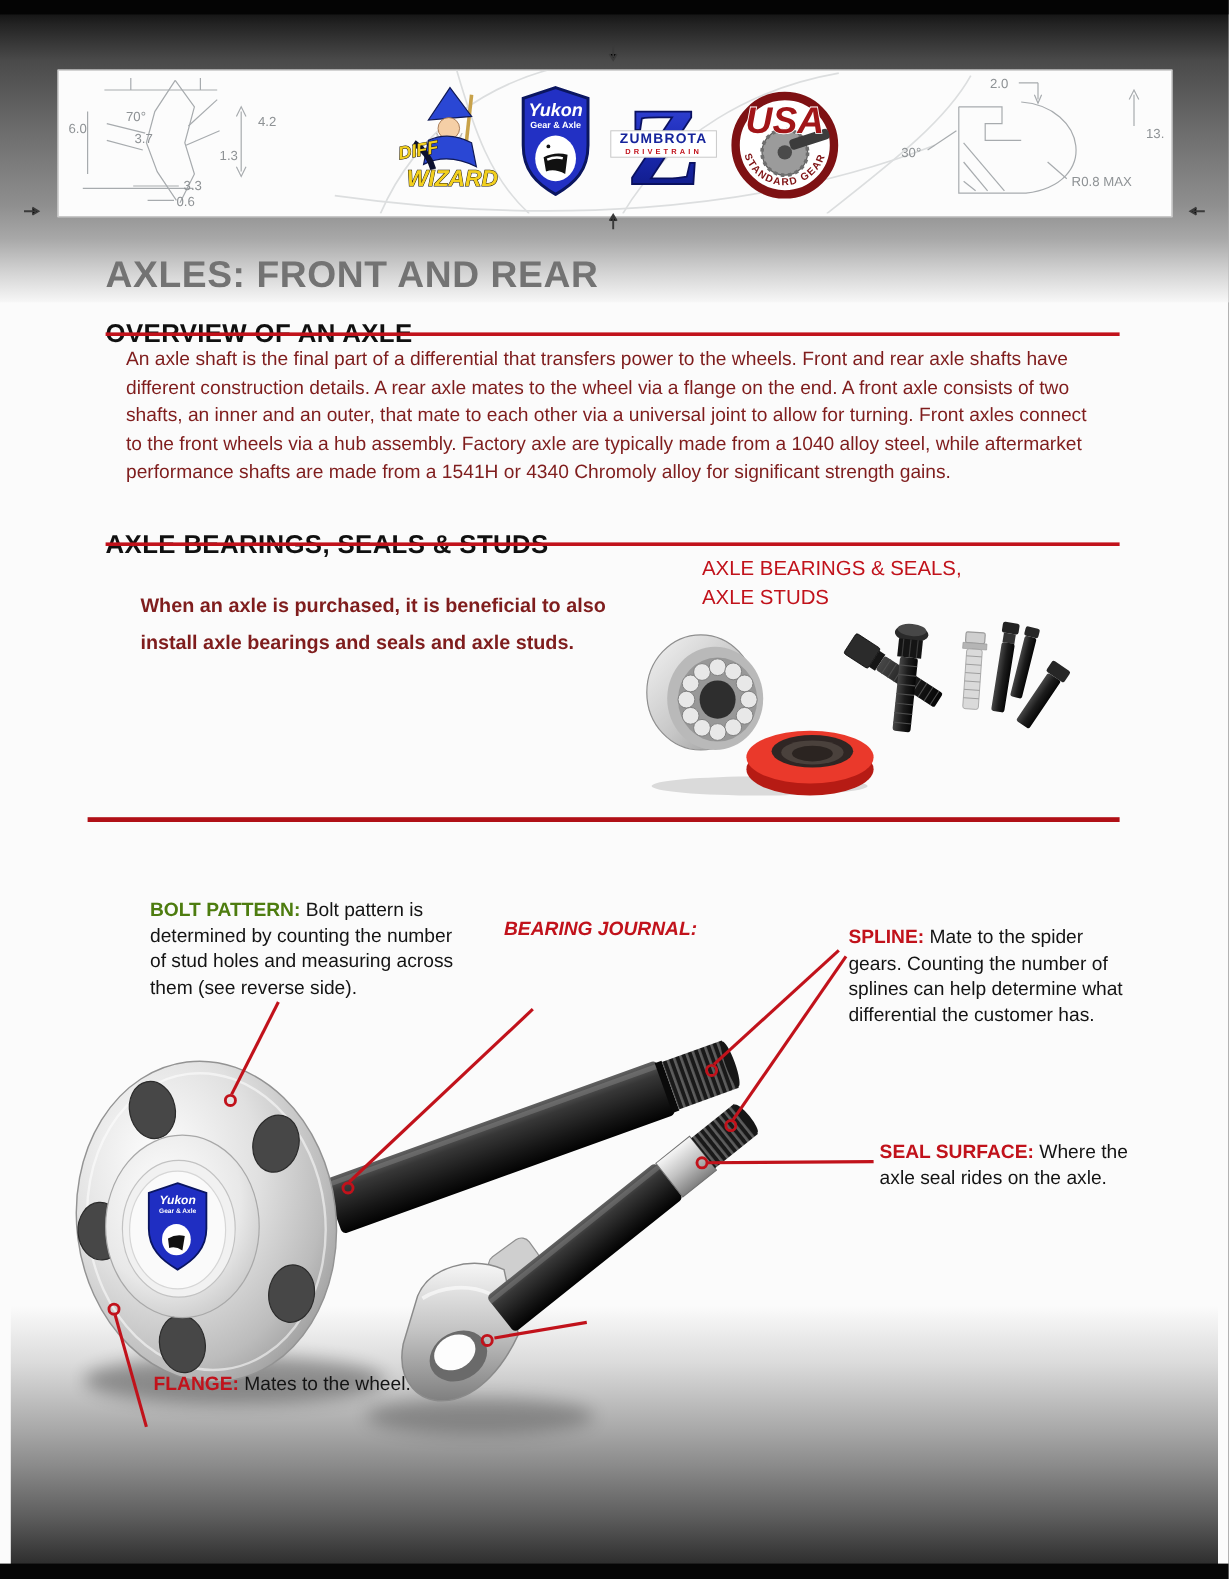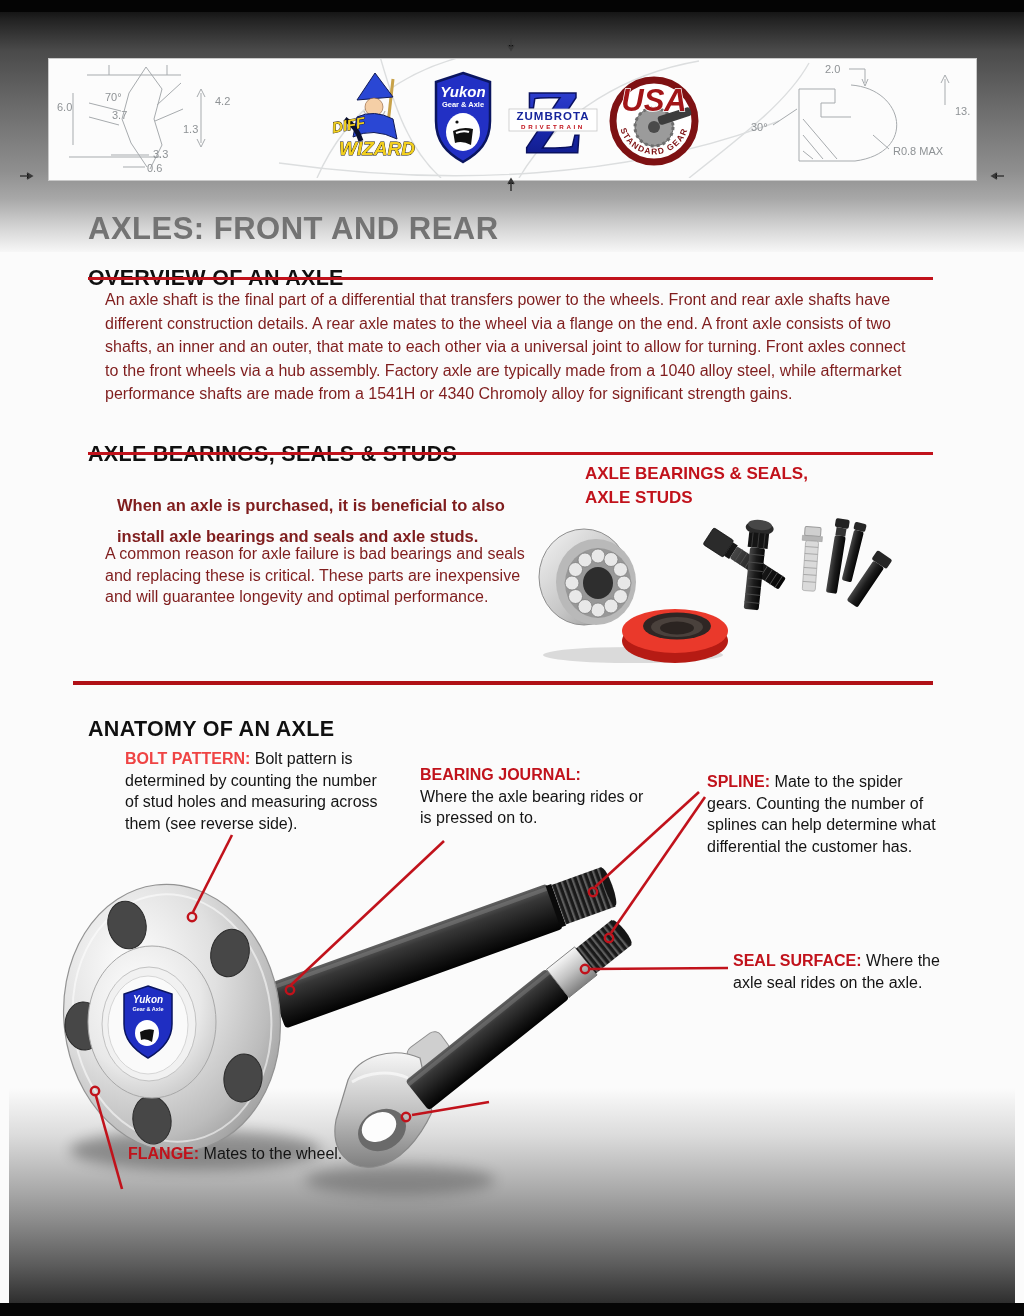--- a/index.html
+++ b/index.html
@@ -20,26 +20,26 @@
   .banner-bg{position:absolute;left:0;top:0;}
   .logo{position:absolute;}
   
   .page-title{position:absolute;left:88px;top:190px;font-size:31px;font-weight:bold;
       letter-spacing:.5px;color:#737373;z-index:3;}
   .sec-h{position:absolute;font-size:21.5px;font-weight:bold;letter-spacing:.3px;color:#101010;z-index:3;}
   .rule{position:absolute;height:3px;z-index:3;}
   .body-text{position:absolute;color:#7f1d1d;font-size:16px;line-height:23.5px;
       white-space:pre-line;z-index:3;}
   .lead{font-weight:bold;font-size:16.5px;line-height:31px;}
-  .img-label{position:absolute;left:585px;top:462px;font-size:17px;font-weight:bold;
+  .img-label{position:absolute;left:585px;top:462px;font-size:17px;font-weight:normal;
       line-height:24px;white-space:pre-line;z-index:3;}
   .callout{position:absolute;font-size:16px;line-height:21.5px;color:#141414;
       white-space:pre-line;z-index:3;}
   .red-label{font-weight:bold;}
-  .block-label{display:block;}
+  .block-label{display:block;font-style:italic;}
   .prod-svg{position:absolute;left:538px;top:503px;z-index:2;}
   .illus{position:absolute;left:0;top:0;z-index:2;pointer-events:none;}
 </style>
 </head>
 <body>
 
 <div class="stage">
   <div class="top-shade"></div>
   <div class="bottom-shade"></div>
 
@@ -172,23 +172,20 @@
   <p class="body-text" style="left:105px;top:288px;width:840px;margin:0">An axle shaft is the final part of a differential that transfers power to the wheels. Front and rear axle shafts have
 different construction details. A rear axle mates to the wheel via a flange on the end. A front axle consists of two
 shafts, an inner and an outer, that mate to each other via a universal joint to allow for turning. Front axles connect
 to the front wheels via a hub assembly. Factory axle are typically made from a 1040 alloy steel, while aftermarket
 performance shafts are made from a 1541H or 4340 Chromoly alloy for significant strength gains.</p>
 
   <h2 class="sec-h" style="left:88px;top:424px">AXLE BEARINGS, SEALS &amp; STUDS</h2>
   <div class="rule" style="left:88px;top:452px;width:845px;background:#c1121b"></div>
   <p class="body-text lead" style="left:105px;top:478px;width:430px;margin:12px">When an axle is purchased, it is beneficial to also
 install axle bearings and seals and axle studs.</p>
-  <p class="body-text" style="left:105px;top:543px;width:440px;margin:0;line-height:21.5px">A common reason for axle failure is bad bearings and seals
-and replacing these is critical.  These parts are inexpensive
-and will guarantee longevity and optimal performance.</p>
   <div class="img-label" style="color:#c1121b">AXLE BEARINGS &amp; SEALS,
 AXLE STUDS</div>
 
   <svg class="prod-svg" width="404" height="170" viewBox="0 0 404 170">
     <defs>
       <linearGradient id="silverP" x1="0" y1="0" x2="1" y2="1">
         <stop offset="0" stop-color="#f4f4f4"></stop>
           <stop offset=".55" stop-color="#c6c6c6"></stop>
           <stop offset="1" stop-color="#8d8d8d"></stop>
       </linearGradient>
@@ -289,29 +286,27 @@
         <rect x="-5" y="8" width="10" height="52" rx="2" fill="url(#studG)"></rect>
       </g>
       <g transform="translate(347,52) rotate(34)">
         <rect x="-9" y="0" width="18" height="11" rx="2" fill="#262626"></rect>
         <rect x="-6.5" y="11" width="13" height="48" rx="2" fill="url(#studG)"></rect>
       </g>
     </g>
   </svg>
 
   <div class="rule" style="left:73px;top:681px;width:860px;height:4px;background:#b01016"></div>
-  <h2 class="sec-h" style="left:88px;top:699px">ANATOMY OF AN AXLE</h2>
-
-  <p class="callout" style="left:125px;top:748px;width:310px;margin:0"><span class="red-label" style="color:#ef4444">BOLT PATTERN:</span> <span>Bolt pattern is
+
+  <p class="callout" style="left:125px;top:748px;width:310px;margin:0"><span class="red-label" style="color:#4d7c0f">BOLT PATTERN:</span> <span>Bolt pattern is
 determined by counting the number
 of stud holes and measuring across
 them (see reverse side).</span></p>
 
-  <p class="callout" style="left:420px;top:764px;width:260px;margin:0"><span class="red-label block-label" style="color:#c1121b">BEARING JOURNAL:</span><span>Where the axle bearing rides or
-is pressed on to.</span></p>
+  <p class="callout" style="left:420px;top:764px;width:260px;margin:0"><span class="red-label block-label" style="color:#c1121b">BEARING JOURNAL:</span></p>
 
   <p class="callout" style="left:707px;top:771px;width:250px;margin:0"><span class="red-label" style="color:#c1121b">SPLINE:</span> <span>Mate to the spider
 gears. Counting the number of
 splines can help determine what
 differential the customer has.</span></p>
 
   <p class="callout" style="left:733px;top:950px;width:280px;margin:0"><span class="red-label" style="color:#c1121b">SEAL SURFACE:</span> <span>Where the
 axle seal rides on the axle.</span></p>
 
 

